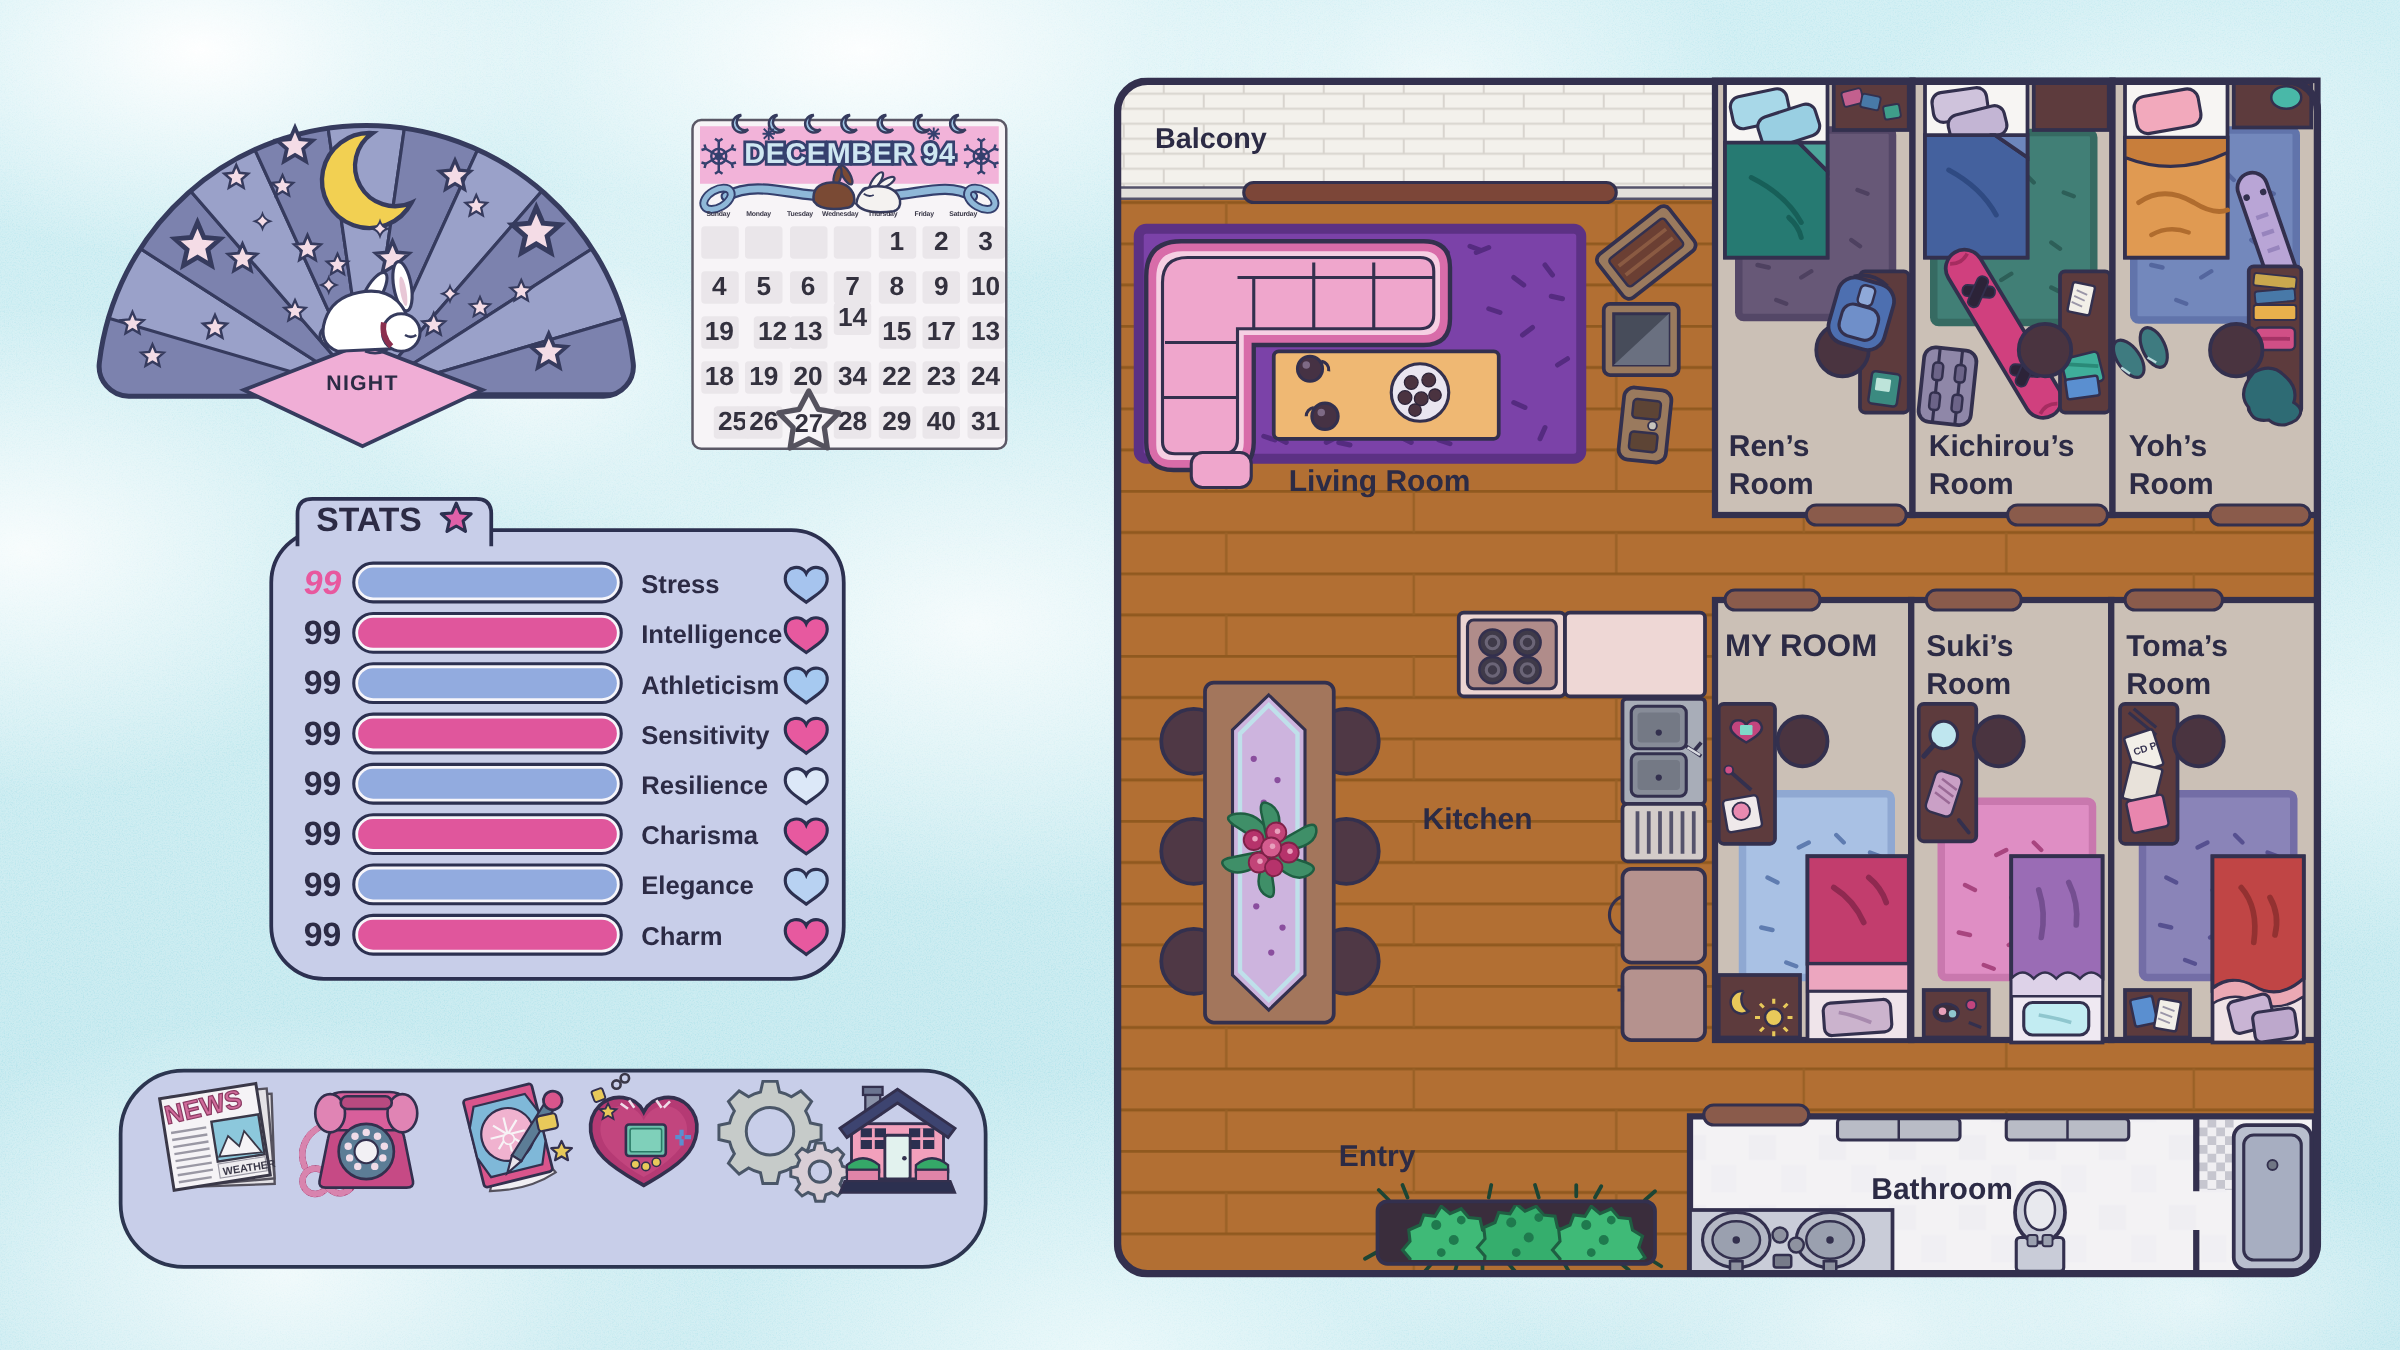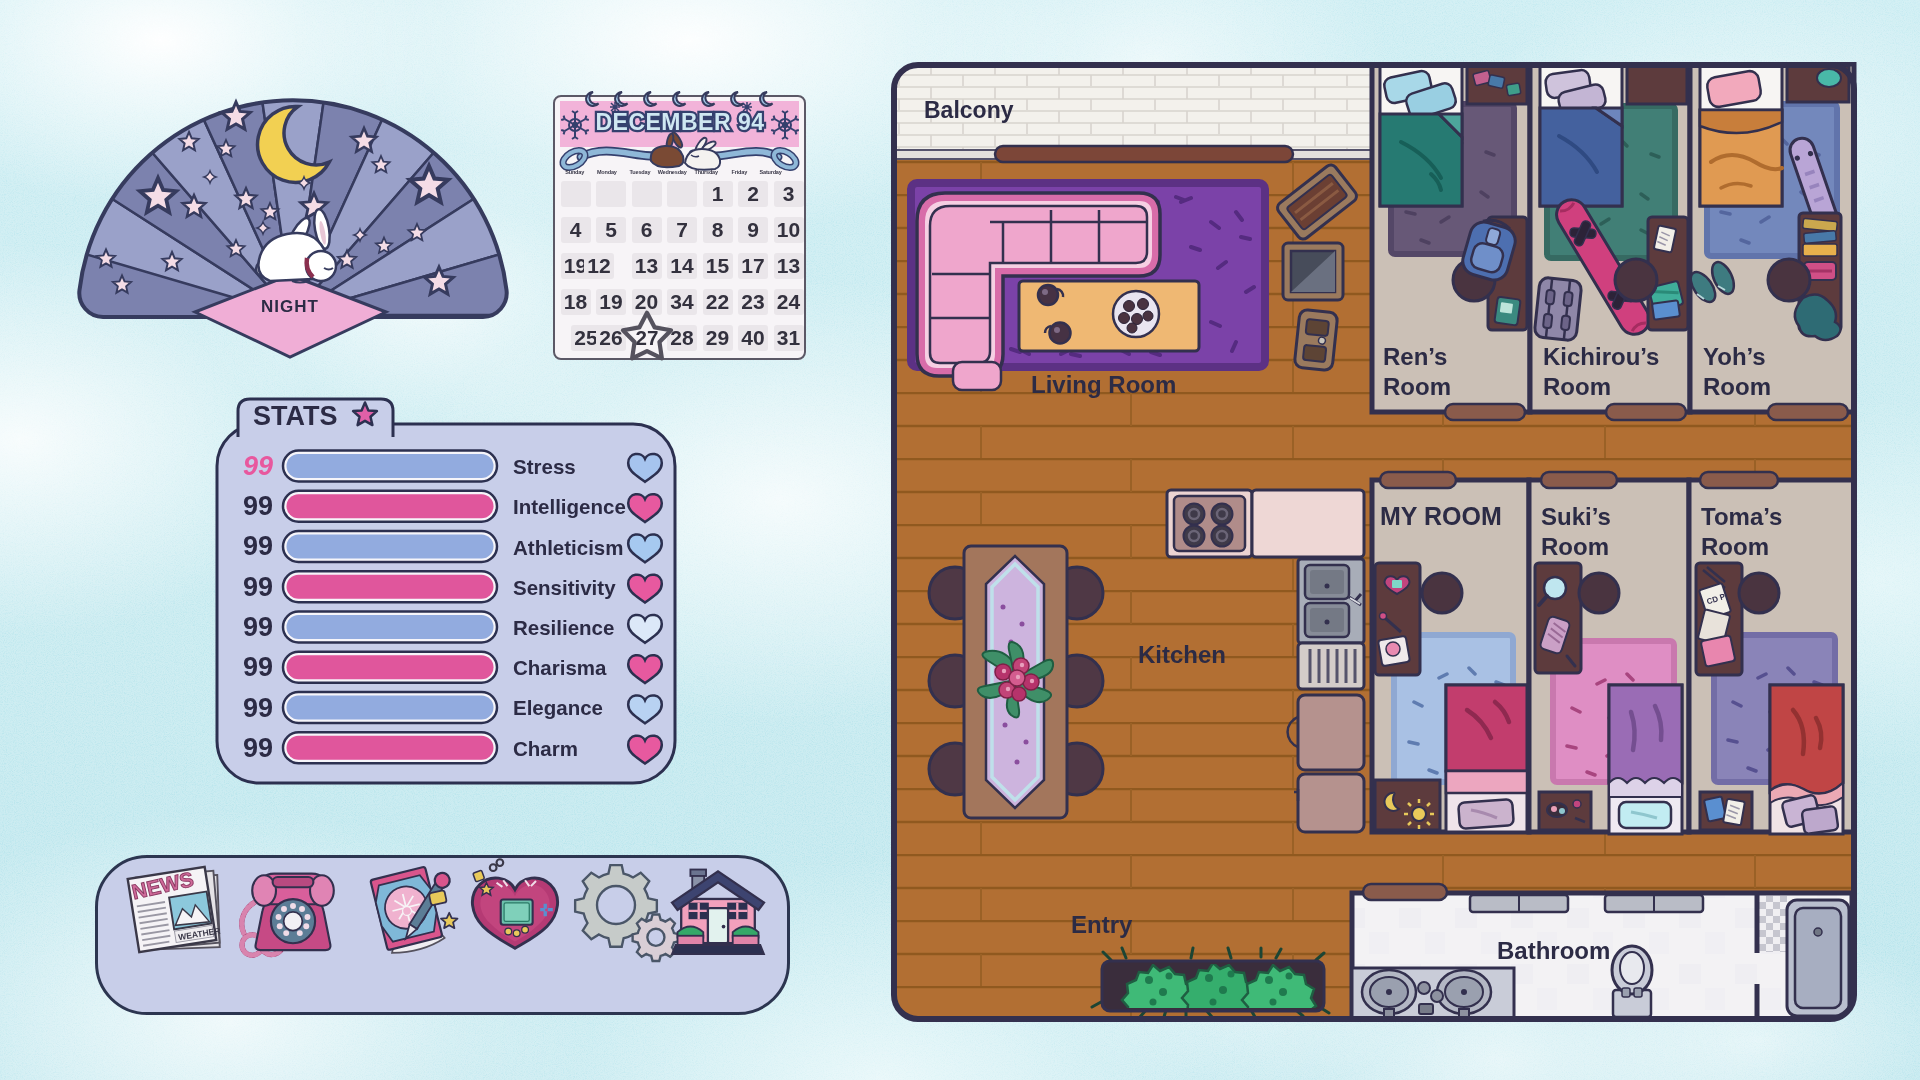--- a/index.html
+++ b/index.html
@@ -189,23 +189,23 @@
 <div class="ccell" style="left:185.0px;top:86px">2</div>
 <div class="ccell" style="left:220.5px;top:86px">3</div>
 <div class="ccell" style="left:7.5px;top:122px">4</div>
 <div class="ccell" style="left:43.0px;top:122px">5</div>
 <div class="ccell" style="left:78.5px;top:122px">6</div>
 <div class="ccell" style="left:114.0px;top:122px">7</div>
 <div class="ccell" style="left:149.5px;top:122px">8</div>
 <div class="ccell" style="left:185.0px;top:122px">9</div>
 <div class="ccell" style="left:220.5px;top:122px">10</div>
 <div class="ccell" style="left:7.5px;top:158px">19</div>
-<div class="ccell" style="left:31px;top:158px">12</div>
+<div class="ccell" style="left:50px;top:158px">12</div>
 <div class="ccell" style="left:78.5px;top:158px">13</div>
-<div class="ccell" style="left:114.0px;top:158px">14</div>
+<div class="ccell" style="left:114.0px;top:147px">14</div>
 <div class="ccell" style="left:149.5px;top:158px">15</div>
 <div class="ccell" style="left:185.0px;top:158px">17</div>
 <div class="ccell" style="left:220.5px;top:158px">13</div>
 <div class="ccell" style="left:7.5px;top:194px">18</div>
 <div class="ccell" style="left:43.0px;top:194px">19</div>
 <div class="ccell" style="left:78.5px;top:194px">20</div>
 <div class="ccell" style="left:114.0px;top:194px">34</div>
 <div class="ccell" style="left:149.5px;top:194px">22</div>
 <div class="ccell" style="left:185.0px;top:194px">23</div>
 <div class="ccell" style="left:220.5px;top:194px">24</div>

